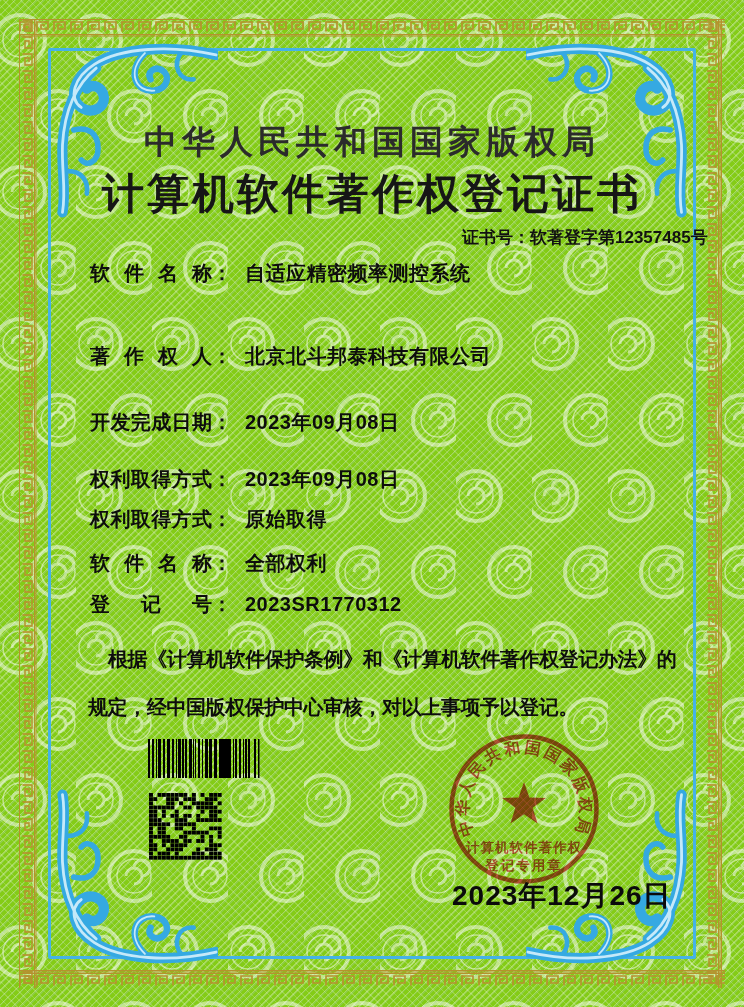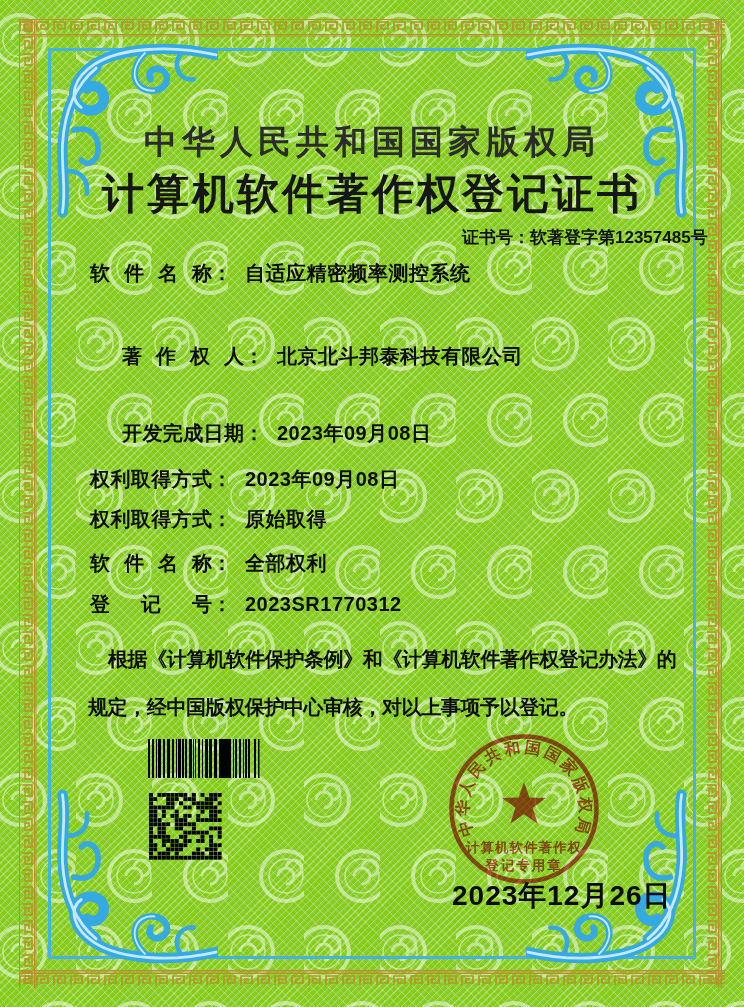--- a/index.html
+++ b/index.html
@@ -45,21 +45,21 @@
     position:absolute; left:462px; top:226px; display:flex; 
     font-size:17px; font-weight:bold; color:#111;
   }
 
   .field-row{ position:absolute; left:90px; display:flex; align-items:flex-end;
               font-size:20px; font-weight:bold; color:#0d0d0d; line-height:1.1; }
   .field-label{ width:122px; text-align:justify; text-align-last:justify; }
   .field-colon{ width:20px; }
   .field-value{ margin-left:13px; letter-spacing:.5px; }
   .version-line{ margin-top:6px; }
-  .row-0{ top:262px; } .row-1{ top:345px;margin-left:32px; } .row-2{ top:422px;margin-left:32px; }
+  .row-0{ top:262px; } .row-1{ top:345px; } .row-2{ top:411px; }
   .row-3{ top:468px; } .row-4{ top:508px; } .row-5{ top:552px; }
   .row-6{ top:593px; }
 
   .statement-line{ position:absolute; font-size:20px; font-weight:bold; color:#0d0d0d;
                    letter-spacing:-0.4px; white-space:nowrap; }
   .statement-line.l1{ left:108px; top:646px; }
   .statement-line.l2{ left:88px;  top:694px; }
 
   .barcode{ position:absolute; left:148px; top:739px; width:112px; height:39px; }
   .qrcode{ position:absolute; left:149px; top:793px; width:73px; height:67px; }

